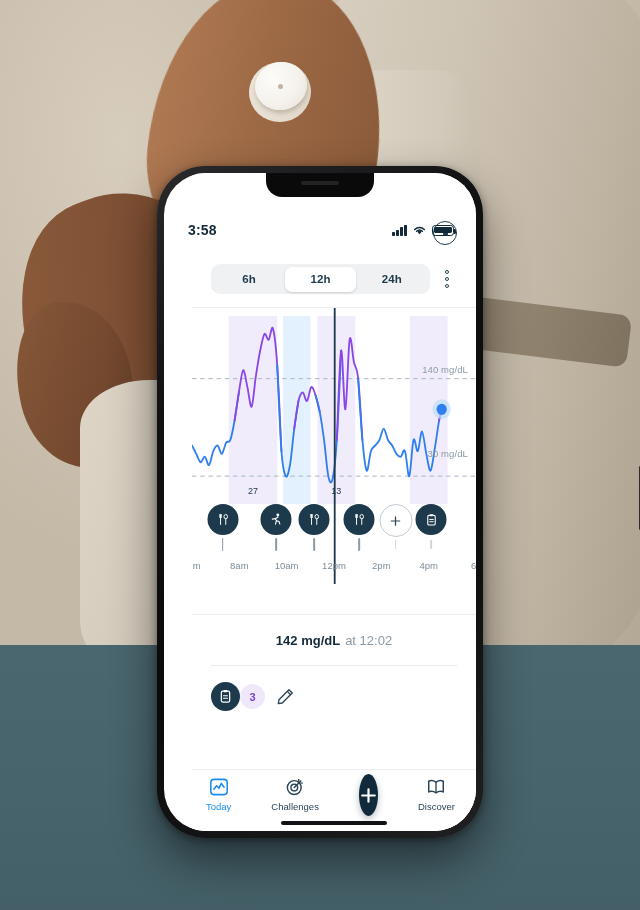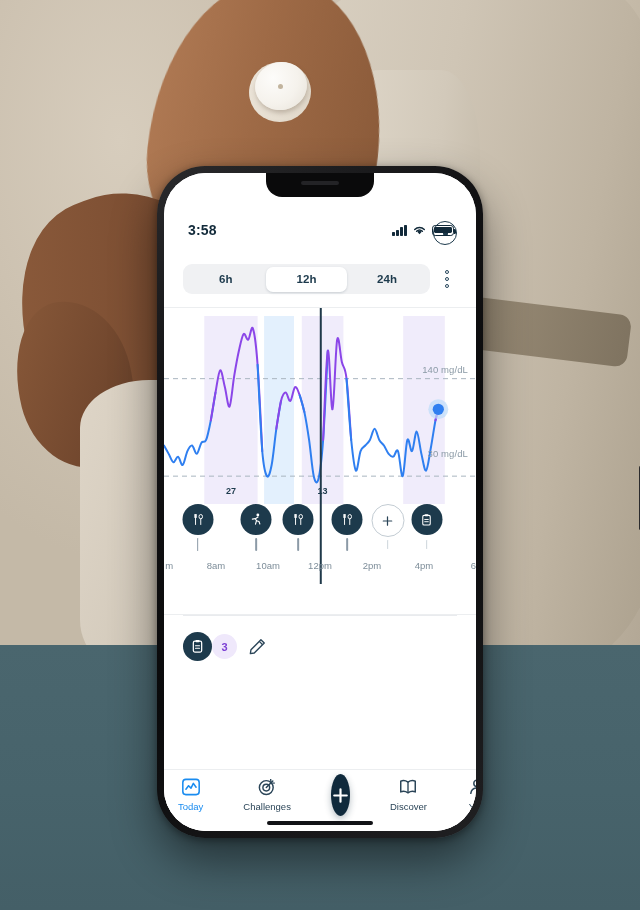--- a/index.html
+++ b/index.html
@@ -130,21 +130,21 @@
     width:22px;height:11px;border:1.6px solid #122a3a;border-radius:3.2px;
     position:relative;box-sizing:border-box;padding:1.3px;
   }
   .battery::after{
     content:"";position:absolute;right:-3.4px;top:3px;width:2px;height:5px;
     background:#122a3a;border-radius:0 1.5px 1.5px 0;
   }
   .battery i{display:block;width:100%;height:100%;background:#122a3a;border-radius:1.4px;}
 
   
-  .app{position:absolute;inset:0;display:flex;flex-direction:column;background:#fff;}
+  .app{position:absolute;inset:0;display:flex;flex-direction:column;background:#fff;margin-left:28px;}
   .header-spacer{height:42px;flex:0 0 auto;}
 
   .sensor-row{height:44px;position:relative;flex:0 0 auto;}
   .sensor-icon{
     position:absolute;right:19px;top:6px;width:22px;height:22px;border-radius:50%;
     border:1.7px solid #1d3a4c;display:flex;align-items:center;justify-content:center;
     background:#fff;
   }
   .sensor-icon b{width:5px;height:5px;border-radius:50%;background:#1d3a4c;display:block;}
 
@@ -173,21 +173,21 @@
     overflow:hidden;background:#fff;padding-left:48px;
   }
   .chart-svg{position:absolute;left:0;top:0;width:100%;height:100%;}
   .thr-label{
     position:absolute;right:8px;font-size:9.5px;color:#8b9aa6;font-weight:400;letter-spacing:.1px;
   }
   .thr-140{top:56px;}
   .thr-70{top:140px;}
 
   .band-val{
-    position:absolute;font-size:9px;font-weight:700;color:#1d3a4c;
+    position:absolute;font-size:9px;font-weight:400;color:#1d3a4c;
   }
 
   .events-layer{position:absolute;left:0;top:196px;width:100%;height:52px;}
   .ev{
     position:absolute;top:0;width:31px;height:31px;border-radius:50%;
     background:#1d3a4c;display:flex;align-items:center;justify-content:center;
     transform:translateX(-50%);
   }
   .ev.plus{background:#fff;border:1.2px solid #c3ccd3;}
   .ev-stem{
@@ -406,20 +406,24 @@
             <div class="axis-lbl" style="left: 1.66667%;">m</div>
             <div class="axis-lbl" style="left: 16.6667%; text-align: center;">8am</div>
             <div class="axis-lbl" style="left: 33.3333%;">10am</div>
             <div class="axis-lbl" style="left: 50%;">12pm</div>
             <div class="axis-lbl" style="left: 66.6667%;">2pm</div>
             <div class="axis-lbl" style="left: 83.3333%;">4pm</div>
             <div class="axis-lbl" style="left: 99.1667%;">6</div>
           </div>
       </div>
 
+      <div class="reading">
+        <b>142 mg/dL</b>
+        <span>at 12:02</span>
+      </div>
 
       <div class="divider"></div>
 
       <div class="log">
         <div class="log-row">
           <div class="log-icon">
             <svg width="15" height="15" viewBox="0 0 18 18">
               <rect x="4" y="2.6" width="10" height="13" rx="1.8" fill="none" stroke="#fff" stroke-width="1.5"></rect>
               <rect x="6.6" y="1.2" width="4.8" height="2.8" rx="1" fill="#fff"></rect>
               <path d="M6.6 8h4.8M6.6 11h4.8" stroke="#fff" stroke-width="1.3" stroke-linecap="round"></path>

